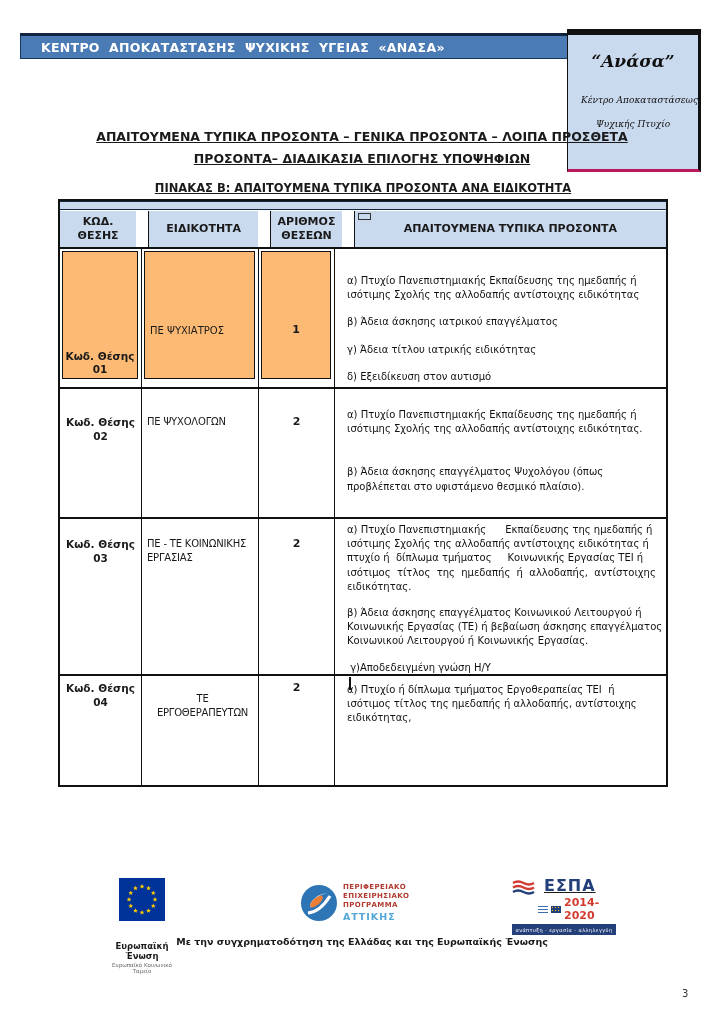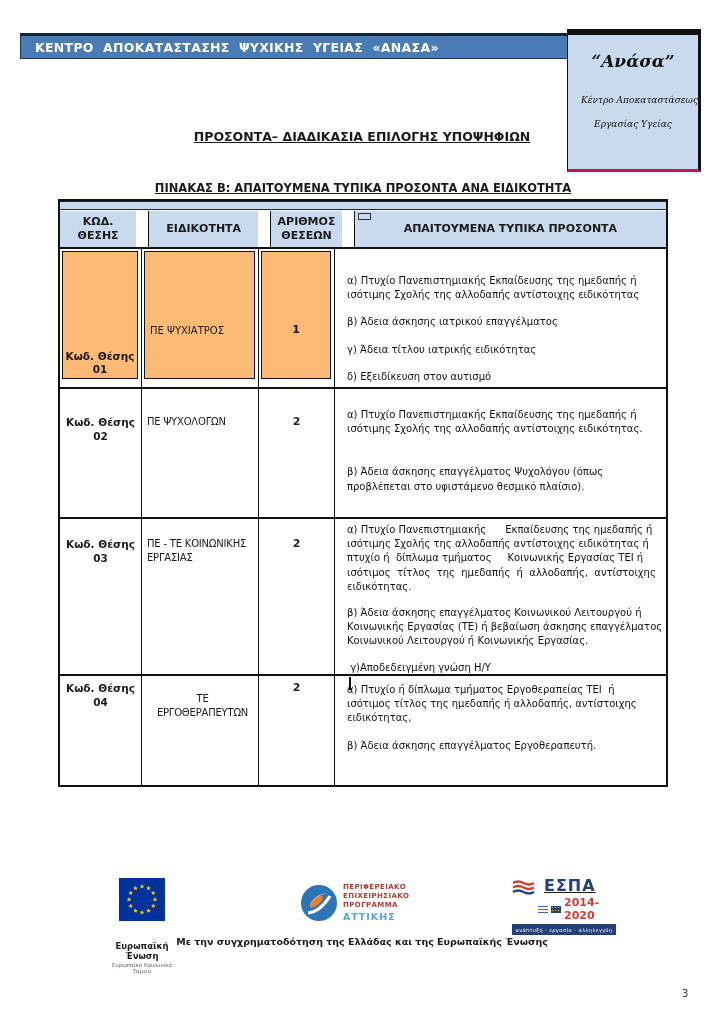--- a/index.html
+++ b/index.html
@@ -4,21 +4,21 @@
 <style>
   * { margin:0; padding:0; box-sizing:border-box; }
   html,body { background:#ffffff; }
   body { font-family:"DejaVu Sans","Liberation Sans",sans-serif; color:#1a1a1a; }
   .page { position:relative; width:724px; height:1024px; background:#fff; overflow:hidden; }
 
   
   .header-bar {
     position:absolute; left:20px; top:33px; width:548px; height:26px;
     background:#4b7bb4; border:1px solid #17365d; border-top:3px solid #10243f;
-    display:flex; align-items:center; padding-left:14px;
+    display:flex; align-items:center; padding-left:20px;
   }
   .header-bar span {
     color:#fff; font-weight:bold; font-size:12.5px; letter-spacing:.3px; white-space:pre;
   }
 
   
   .logo-box {
     position:absolute; left:567px; top:29px; width:134px; height:143px;
     background:#c9d9ee; border-left:1.5px solid #111; border-right:3px solid #111;
     border-bottom:3px solid #be185d; text-align:center;
@@ -109,24 +109,25 @@
 <div class="page">
 
   <div class="header-bar">
     <span>ΚΕΝΤΡΟ  ΑΠΟΚΑΤΑΣΤΑΣΗΣ  ΨΥΧΙΚΗΣ  ΥΓΕΙΑΣ  «ΑΝΑΣΑ»</span>
   </div>
 
   <div class="logo-box">
     <div class="logo-topbar"></div>
     <div class="logo-title">“Ανάσα”</div>
     <div class="logo-sub1">Κέντρο Αποκαταστάσεως</div>
-    <div class="logo-sub2">Εργασίας Υγείας</div>
+    <div class="logo-sub2">Ψυχικής Πτυχίο</div>
   </div>
 
   <div class="doc-title">
+    <div>ΑΠΑΙΤΟΥΜΕΝΑ ΤΥΠΙΚΑ ΠΡΟΣΟΝΤΑ – ΓΕΝΙΚΑ ΠΡΟΣΟΝΤΑ – ΛΟΙΠΑ ΠΡΟΣΘΕΤΑ</div>
     <div>ΠΡΟΣΟΝΤΑ– ΔΙΑΔΙΚΑΣΙΑ ΕΠΙΛΟΓΗΣ ΥΠΟΨΗΦΙΩΝ</div>
   </div>
 
   <div class="tbl-caption">ΠΙΝΑΚΑΣ  Β: ΑΠΑΙΤΟΥΜΕΝΑ ΤΥΠΙΚΑ ΠΡΟΣΟΝΤΑ ΑΝΑ ΕΙΔΙΚΟΤΗΤΑ</div>
 
   <div class="tbl">
     <div class="strip"></div>
 
     <div class="thead">
       <div class="th w1">
@@ -207,21 +208,20 @@
         <div>Κωδ. Θέσης</div>
         <div>04</div>
       </div>
       <div class="cell w2 bl spec-cell">
         <div>ΤΕ</div>
         <div>ΕΡΓΟΘΕΡΑΠΕΥΤΩΝ</div>
       </div>
       <div class="cell w3 bl num-cell">2</div>
       <div class="cell w4 bl qual">
         <p>α) Πτυχίο ή δίπλωμα τμήματος Εργοθεραπείας ΤΕΙ  ή  ισότιμος τίτλος της ημεδαπής ή αλλοδαπής, αντίστοιχης ειδικότητας,</p>
-        <p>β) Άδεια άσκησης επαγγέλματος Εργοθεραπευτή.</p>
       </div>
     </div>
   </div>
 
   <div class="eu-logo">
     <svg class="eu-flag" viewBox="0 0 46 43">
       <rect width="46" height="43" fill="#003399"></rect>
       <defs>
         <polygon id="st" points="0,-2.6 0.76,-0.8 2.47,-0.8 1.09,0.3 1.53,2.1 0,1 -1.53,2.1 -1.09,0.3 -2.47,-0.8 -0.76,-0.8" fill="#ffcc00"></polygon>
       </defs>

